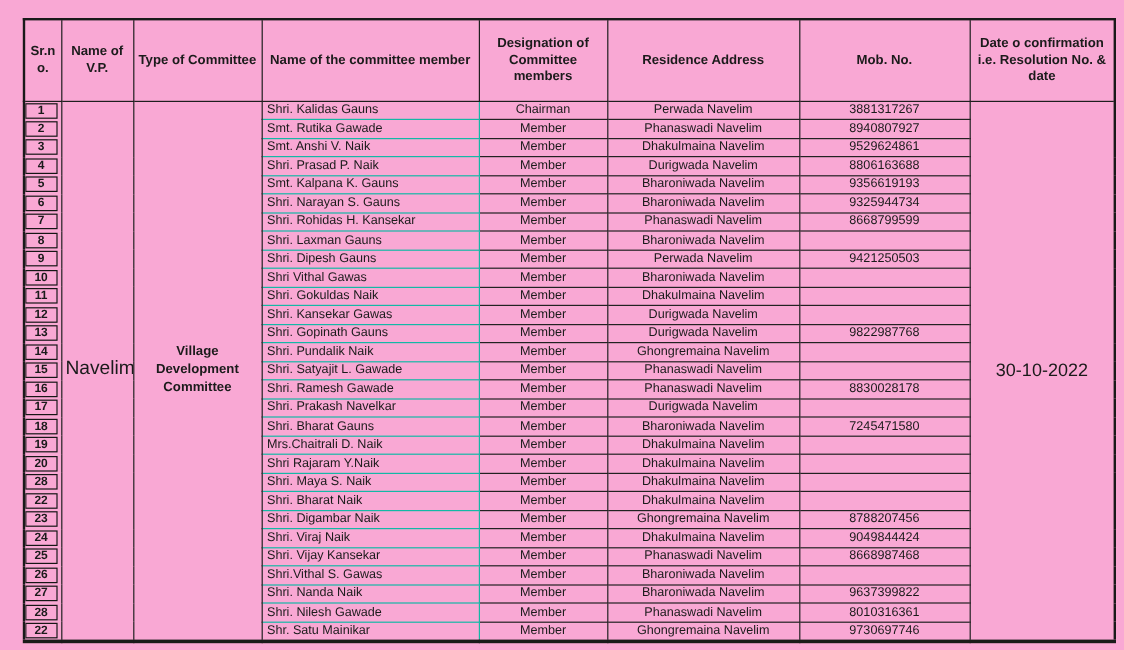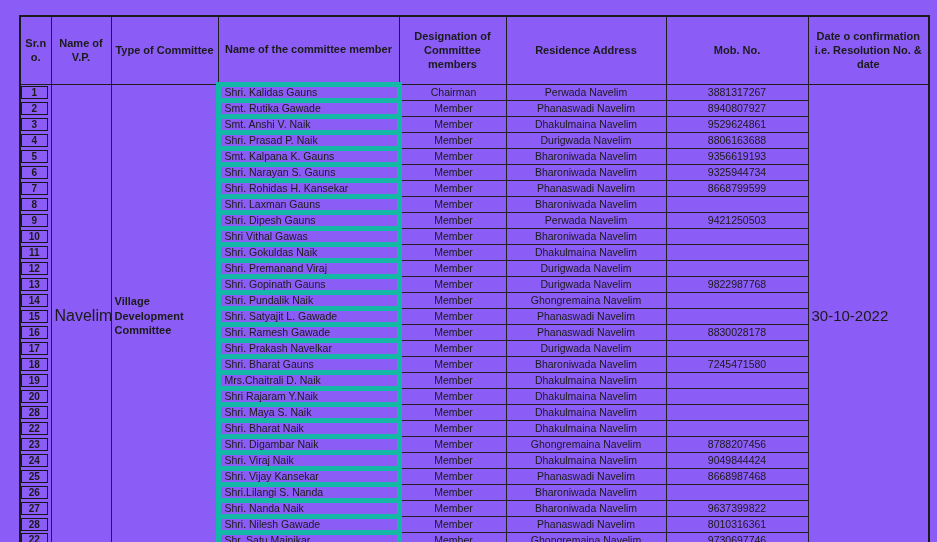--- a/index.html
+++ b/index.html
@@ -6,21 +6,21 @@
   body {
     width:937px; height:542px;
     background:#fcfcfa;
     font-family:"Liberation Sans", sans-serif;
     color:#1b1b1b;
     overflow:hidden;
   }
   .page {
     position:relative;
     width:937px; height:542px;
-    background:#8b5cf6;
+    background:#f9a8d4;
   }
   table.committee {
     position:absolute;
     left:19px; top:15px;
     width:909px;
     border-collapse:collapse;
     table-layout:fixed;
     border:2px solid #1a1a1a;
     border-bottom-width:3px;
   }
@@ -38,21 +38,21 @@
   }
   td {
     font-size:10.5px;
     vertical-align:middle;
     padding:0 3px;
     line-height:1.05;
     white-space:nowrap;
     overflow:hidden;
   }
   td.member {
-    border:5px solid #14b8a6;
+    border:1px solid #14b8a6;
     text-align:left;
     padding-left:4px;
   }
   td.designation, td.residence, td.mob {
     border:1px solid #222;
     text-align:center;
   }
   td.sr {
     border:0;
     padding:0;
@@ -60,20 +60,21 @@
   .srbox {
     border:1.5px solid #161616;
     margin:1px 3px 1px 0;
     font-weight:bold;
     font-size:10px;
     text-align:center;
     line-height:11px;
   }
   td.merged {
     border:1px solid #222;
+    text-align:center;
     vertical-align:middle;
     white-space:normal;
   }
   td.committee-cell { font-weight:bold; font-size:11px; line-height:1.35; }
   td.vp-cell { font-size:16px; }
   td.date-cell { font-size:15px; }
 </style>
 </head>
 <body>
 
@@ -201,21 +202,21 @@
           </td>
           <td class="member">Shri. Gokuldas Naik</td>
           <td class="designation">Member</td>
           <td class="residence">Dhakulmaina Navelim</td>
           <td class="mob"></td>
         </tr>
         <tr>
           <td class="sr">
             <div class="srbox">12</div>
           </td>
-          <td class="member">Shri. Premanand Viraj</td>
+          <td class="member">Shri. Kansekar Gawas</td>
           <td class="designation">Member</td>
           <td class="residence">Durigwada Navelim</td>
           <td class="mob"></td>
         </tr>
         <tr>
           <td class="sr">
             <div class="srbox">13</div>
           </td>
           <td class="member">Shri. Gopinath Gauns</td>
           <td class="designation">Member</td>
@@ -327,21 +328,21 @@
           </td>
           <td class="member">Shri. Vijay Kansekar</td>
           <td class="designation">Member</td>
           <td class="residence">Phanaswadi Navelim</td>
           <td class="mob">8668987468</td>
         </tr>
         <tr>
           <td class="sr">
             <div class="srbox">26</div>
           </td>
-          <td class="member">Shri.Lilangi S. Nanda</td>
+          <td class="member">Shri.Vithal S. Gawas</td>
           <td class="designation">Member</td>
           <td class="residence">Bharoniwada Navelim</td>
           <td class="mob"></td>
         </tr>
         <tr>
           <td class="sr">
             <div class="srbox">27</div>
           </td>
           <td class="member">Shri. Nanda Naik</td>
           <td class="designation">Member</td>

